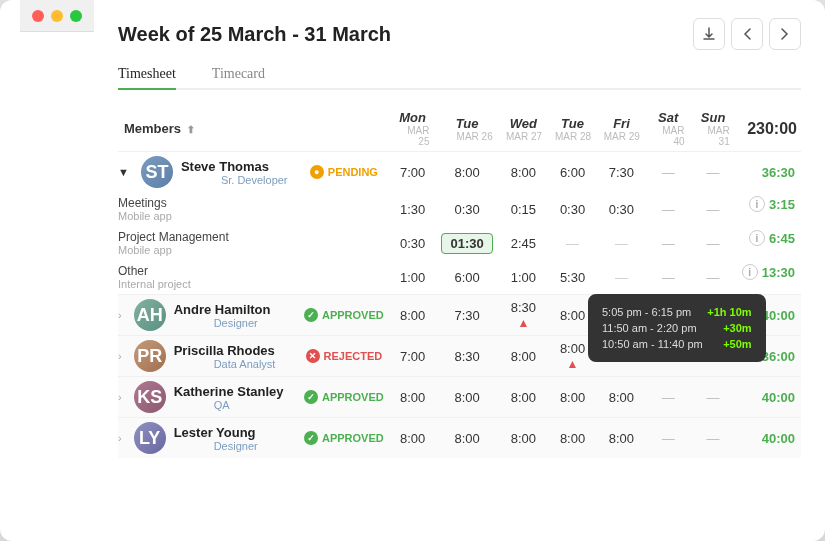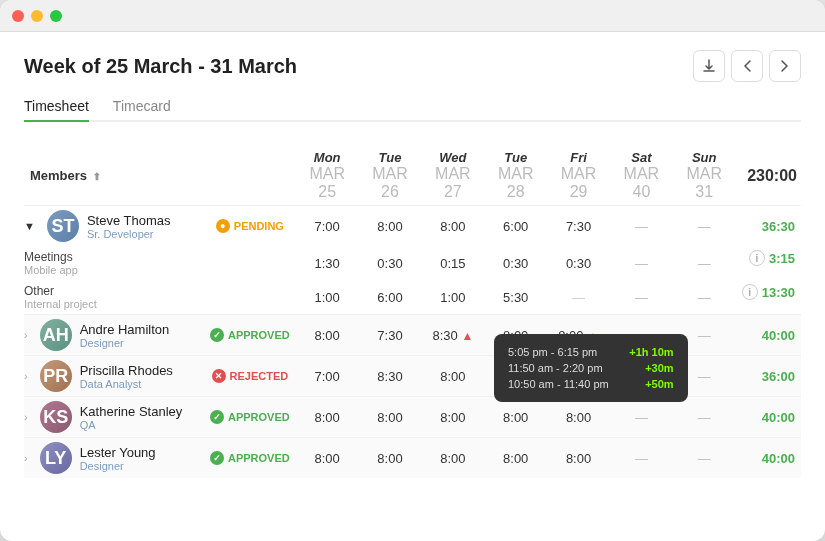--- a/index.html
+++ b/index.html
@@ -12,21 +12,22 @@
       min-height: 100vh;
     }
     .window {
       width: 825px;
       min-height: 541px;
       background: #fff;
       border-radius: 12px;
       box-shadow: 0 8px 32px rgba(0,0,0,0.18);
       overflow: hidden;
       display: flex;
-      flex-direction: column;
+      flex-direction: row;
+      padding-left: 20px;
     }
     .titlebar {
       background: #f0f0f0;
       height: 32px;
       display: flex;
       align-items: center;
       padding: 0 12px;
       gap: 7px;
       border-bottom: 1px solid #ddd;
       flex-shrink: 0;
@@ -65,23 +66,24 @@
       border-radius: 6px;
       background: #fff;
       display: flex; align-items: center; justify-content: center;
       cursor: pointer;
       font-size: 14px;
       color: #555;
     }
 
     .tabs {
       display: flex;
-      gap: 4px;
-      margin-bottom: 16px;
+      gap: 16px;
+      margin-bottom: 8px;
       border-bottom: 2px solid #eee;
+      font-family: Liberation Serif, serif;
     }
     .tab {
       padding: 6px 0;
       margin-right: 20px;
       font-size: 14px;
       color: #888;
       cursor: pointer;
       border-bottom: 2px solid transparent;
       margin-bottom: -2px;
     }
@@ -110,21 +112,21 @@
       padding: 4px 6px;
     }
     th.members-col {
       text-align: left;
       color: #333;
       font-size: 13px;
       font-weight: 600;
     }
     .sort-icon { font-size: 10px; color: #999; margin-left: 2px; }
     .day-name { font-weight: 600; color: #333; font-size: 13px; display: block; font-style: italic; }
-    .day-date { font-size: 16px; color: #bbb; display: block; }
+    .day-date { font-size: 10px; color: #bbb; display: block; text-align: right; }
     .total-header {
       text-align: right;
       font-size: 16px;
       font-weight: 700;
       color: #333;
       padding-right: 4px;
     }
 
     td {
       text-align: center;
@@ -155,22 +157,22 @@
       font-size: 18px;
       font-weight: 700;
       color: #fff;
     }
     .avatar-st { background: linear-gradient(135deg, #7c9cbf, #5a7fa8); }
     .avatar-ah { background: linear-gradient(135deg, #82b0a0, #5a9080); }
     .avatar-pr { background: linear-gradient(135deg, #c49a7a, #a07050); }
     .avatar-ks { background: linear-gradient(135deg, #b07890, #8a5870); }
     .avatar-ly { background: linear-gradient(135deg, #9090c0, #6868a0); }
 
-    .member-info .name { font-size: 13px; font-weight: 400; color: #222; }
-    .member-info .role { font-size: 11px; color: #7c9cbf; }
+    .member-info .name { font-size: 13px; font-weight: 700; color: #222; }
+    .member-info .role { font-size: 11px; color: #7c9cbf; margin-left: 40px; }
 
     .status-badge {
       display: inline-flex;
       align-items: center;
       gap: 4px;
       font-size: 11px;
       font-weight: 600;
       padding: 2px 0;
     }
     .status-pending { color: #f0a000; }
@@ -226,21 +228,21 @@
       padding: 10px 14px;
       font-size: 11px;
       z-index: 100;
       white-space: nowrap;
       top: 188px;
       left: 470px;
     }
     .tooltip-row {
       display: flex;
       justify-content: space-between;
-      gap: 32px;
+      gap: 16px;
       padding: 2px 0;
     }
     .tooltip-time { color: #ddd; }
     .tooltip-delta { color: #7cfc00; font-weight: 600; }
 
     .flag-red { color: #e05050; font-size: 12px; }
     .flag-orange { color: #f0a000; font-size: 12px; }
 
     tr.member-row-collapsed td { background: #fafafa; }
 
@@ -364,20 +366,40 @@
             <td>0:30</td>
             <td>0:30</td>
             <td class="col-sat dash">—</td>
             <td class="col-sun dash">—</td>
             <td class="row-total" style="display:flex;align-items:center;justify-content:flex-end;gap:4px;">
               <span class="info-icon">i</span>
               3:15
             </td>
           </tr>
 
+          <tr class="task-row" style="position:relative;">
+            <td class="members-col task-cell">
+              <div class="task-name">Project Management</div>
+              <div class="task-sub">Mobile app</div>
+            </td>
+            <td></td>
+            <td>0:30</td>
+            <td>
+              <span class="highlighted-cell">01:30</span>
+            </td>
+            <td>2:45</td>
+            <td class="dash">—</td>
+            <td class="dash">—</td>
+            <td class="col-sat dash">—</td>
+            <td class="col-sun dash">—</td>
+            <td class="row-total" style="display:flex;align-items:center;justify-content:flex-end;gap:4px;">
+              <span class="info-icon">i</span>
+              6:45
+            </td>
+          </tr>
 
 
           <tr class="task-row">
             <td class="members-col task-cell">
               <div class="task-name">Other</div>
               <div class="task-sub">Internal project</div>
             </td>
             <td></td>
             <td>1:00</td>
             <td>6:00</td>

